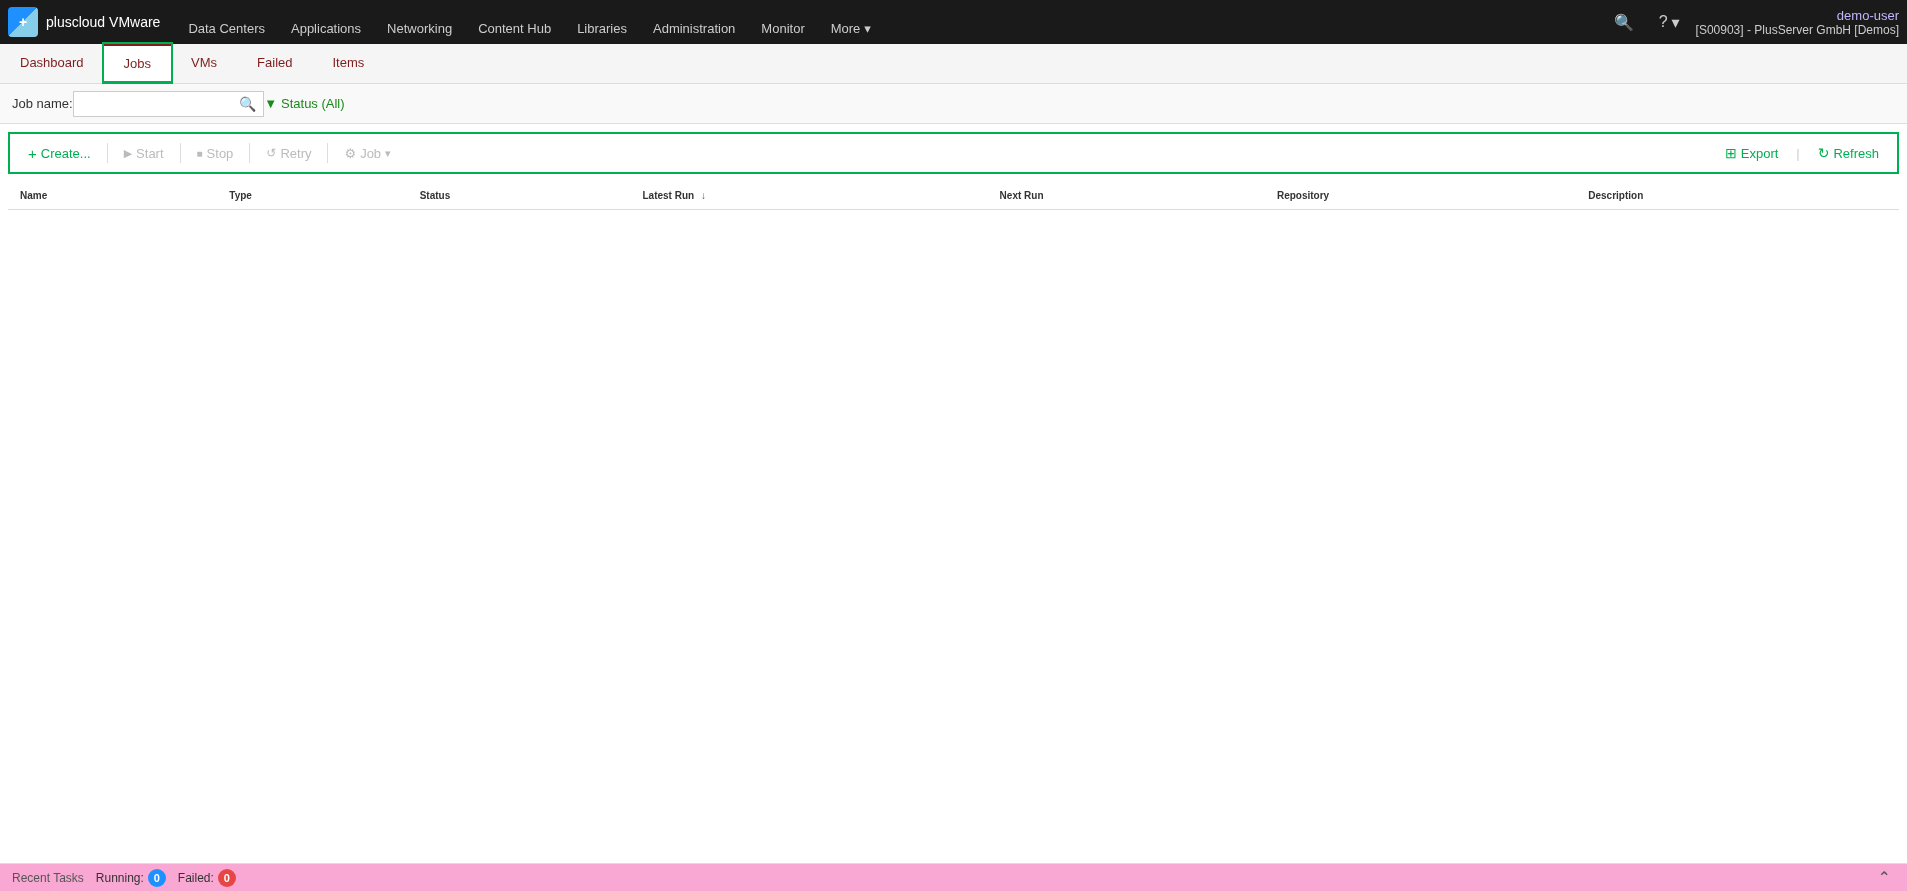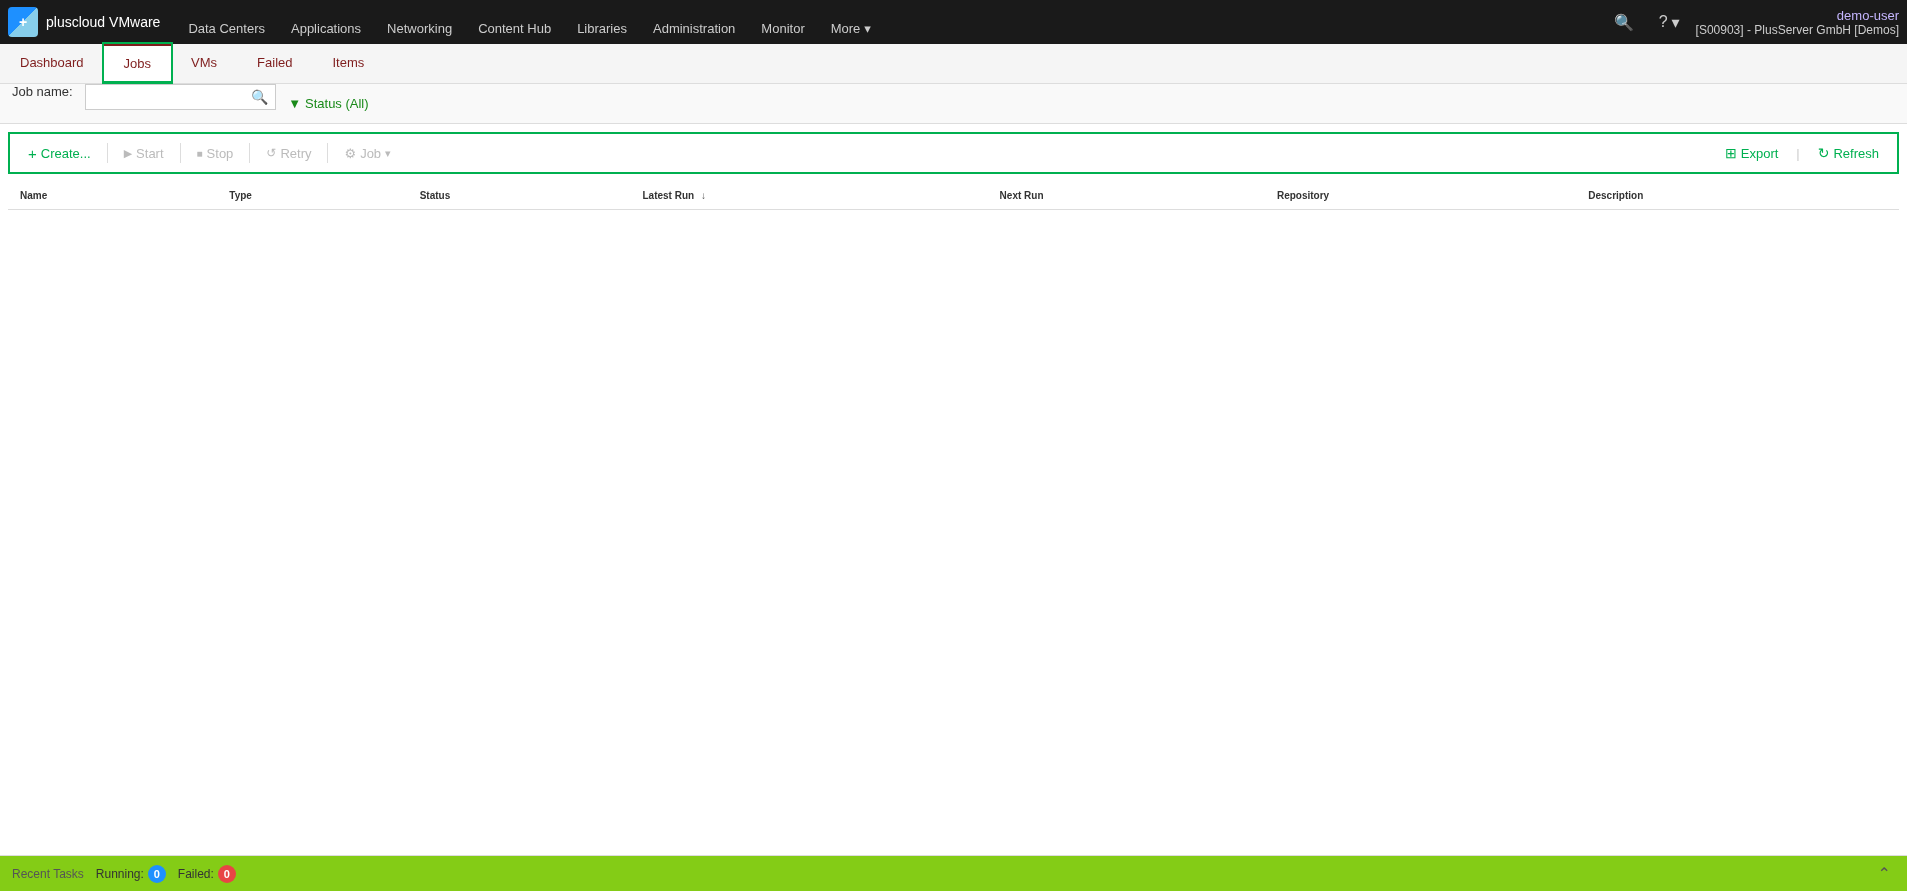--- a/index.html
+++ b/index.html
@@ -58,23 +58,24 @@
       border-top: 2px solid #7f1d1d;
       font-weight: 500;
       outline: 2px solid #00b050;
     }
 
     
     .filter-bar {
       background: #f9f9f9;
       border-bottom: 1px solid #ddd;
       display: flex;
+      align-items: center;
       height: 40px;
       padding: 0 12px;
-      gap: 12px;
+      gap: 0;
       flex-shrink: 0;
     }
     .filter-label { font-size: 13px; color: #333; }
     .filter-input-wrap { display: flex; align-items: center; border: 1px solid #ccc; background: #fff; height: 26px; }
     .filter-input { border: none; outline: none; padding: 0 6px; font-size: 13px; width: 160px; height: 100%; }
     .filter-search-btn {
       background: none; border: none; cursor: pointer; padding: 0 6px; color: #555;
       font-size: 14px; height: 100%; display: flex; align-items: center;
     }
     .filter-status { color: #1a8a1a; font-size: 13px; display: flex; align-items: center; gap: 4px; cursor: pointer; }
@@ -129,25 +130,25 @@
       padding: 8px 12px;
       font-size: 10px;
       font-weight: 600;
       color: #333;
       white-space: nowrap;
     }
     th .sort-icon { margin-left: 4px; color: #555; }
 
     
     .status-bar {
-      background: #84cc16;
+      background: #f9a8d4;
       border-top: 1px solid #ddd;
       display: flex;
       align-items: center;
-      height: 36px;
+      height: 28px;
       padding: 0 12px;
       gap: 12px;
       flex-shrink: 0;
     }
     .status-label { font-size: 12px; color: #555; font-weight: 500; }
     .status-item { display: flex; align-items: center; gap: 4px; font-size: 12px; color: #333; }
     .badge {
       display: inline-flex; align-items: center; justify-content: center;
       width: 18px; height: 18px; border-radius: 50%;
       font-size: 11px; font-weight: bold; color: #fff;

